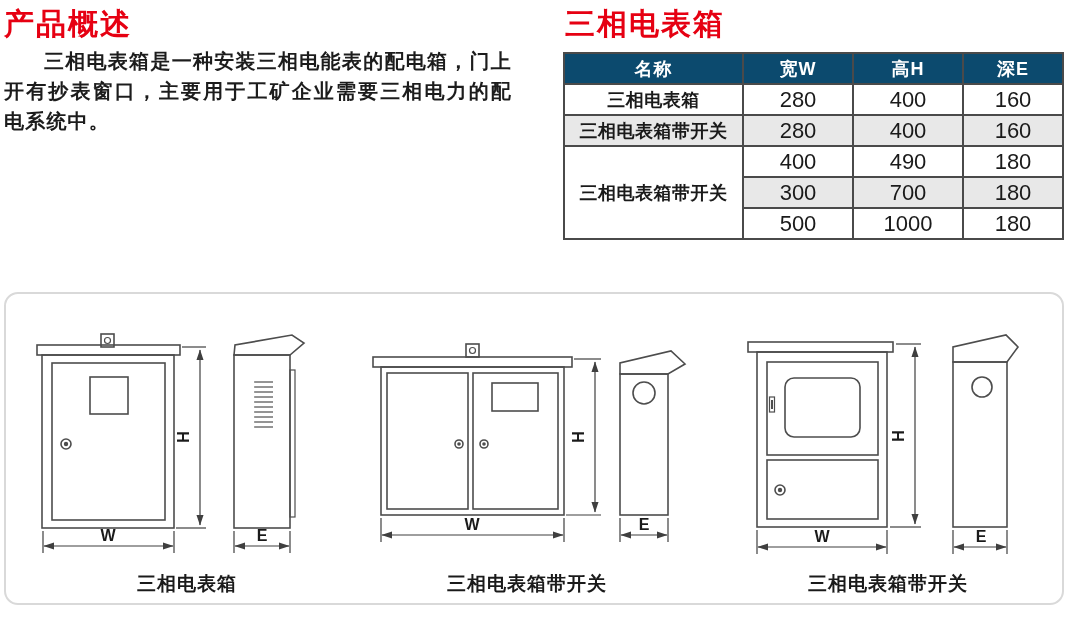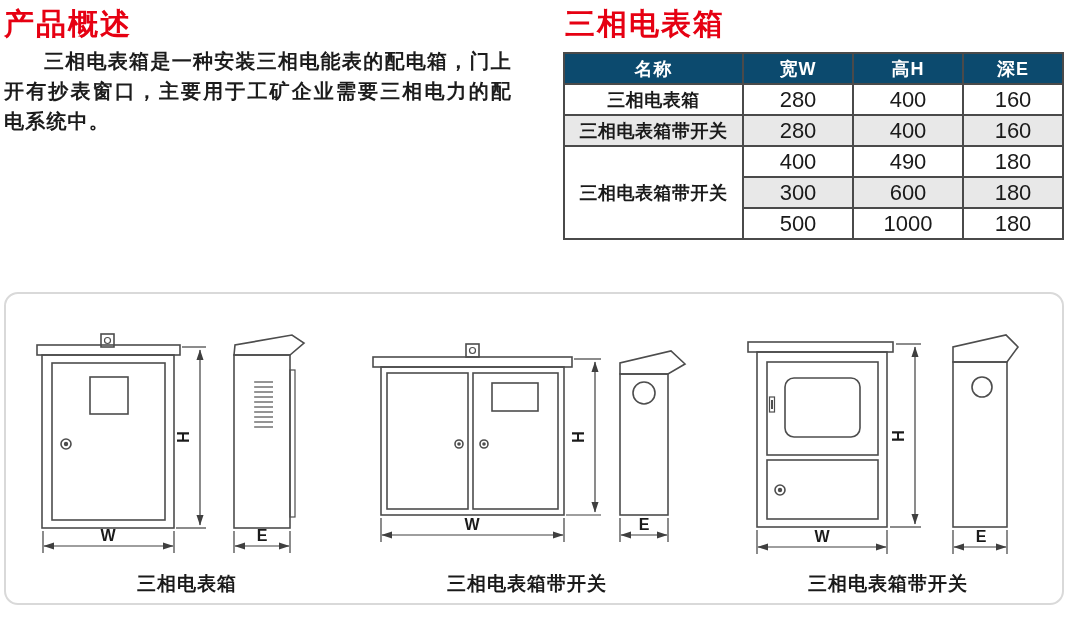--- a/index.html
+++ b/index.html
@@ -95,21 +95,21 @@
       <td>160</td>
     </tr>
     <tr>
       <td class="name span-cell" rowspan="3">三相电表箱带开关</td>
       <td>400</td>
       <td>490</td>
       <td>180</td>
     </tr>
     <tr class="row-gray">
       <td>300</td>
-      <td>600</td>
+      <td>700</td>
       <td>180</td>
     </tr>
     <tr>
       <td>500</td>
       <td>1000</td>
       <td>180</td>
     </tr>
   </tbody>
 </table>
 

